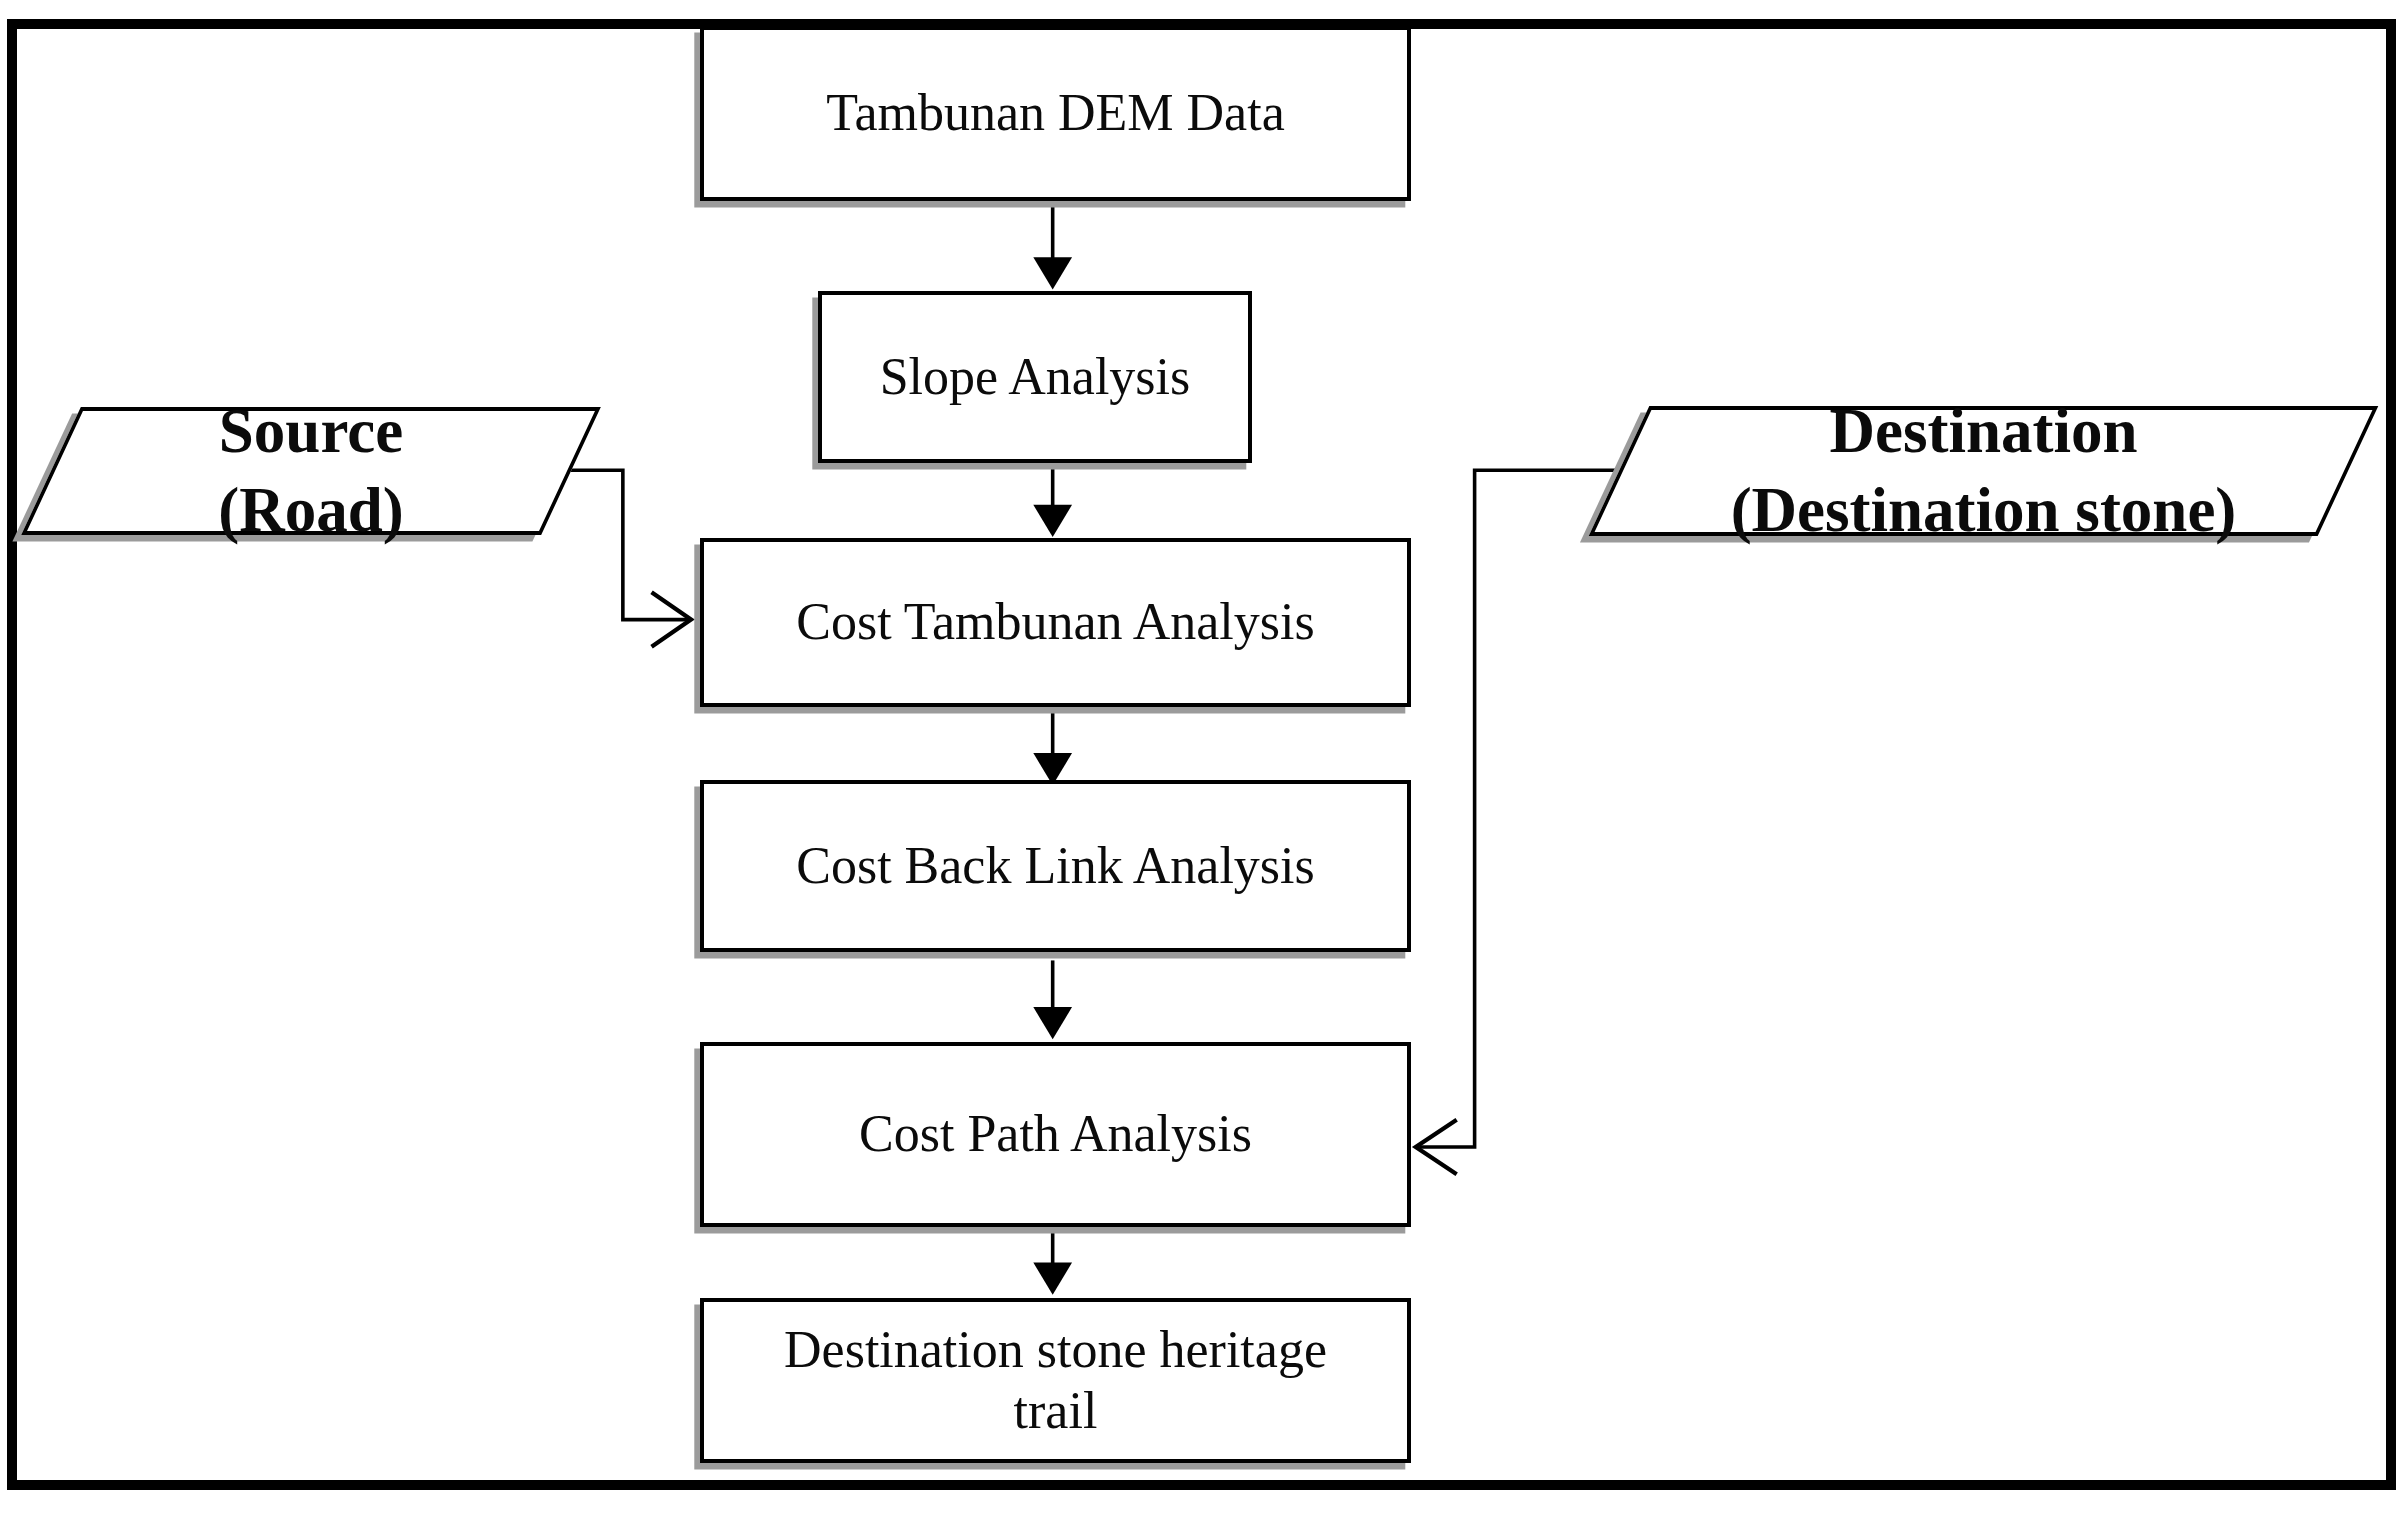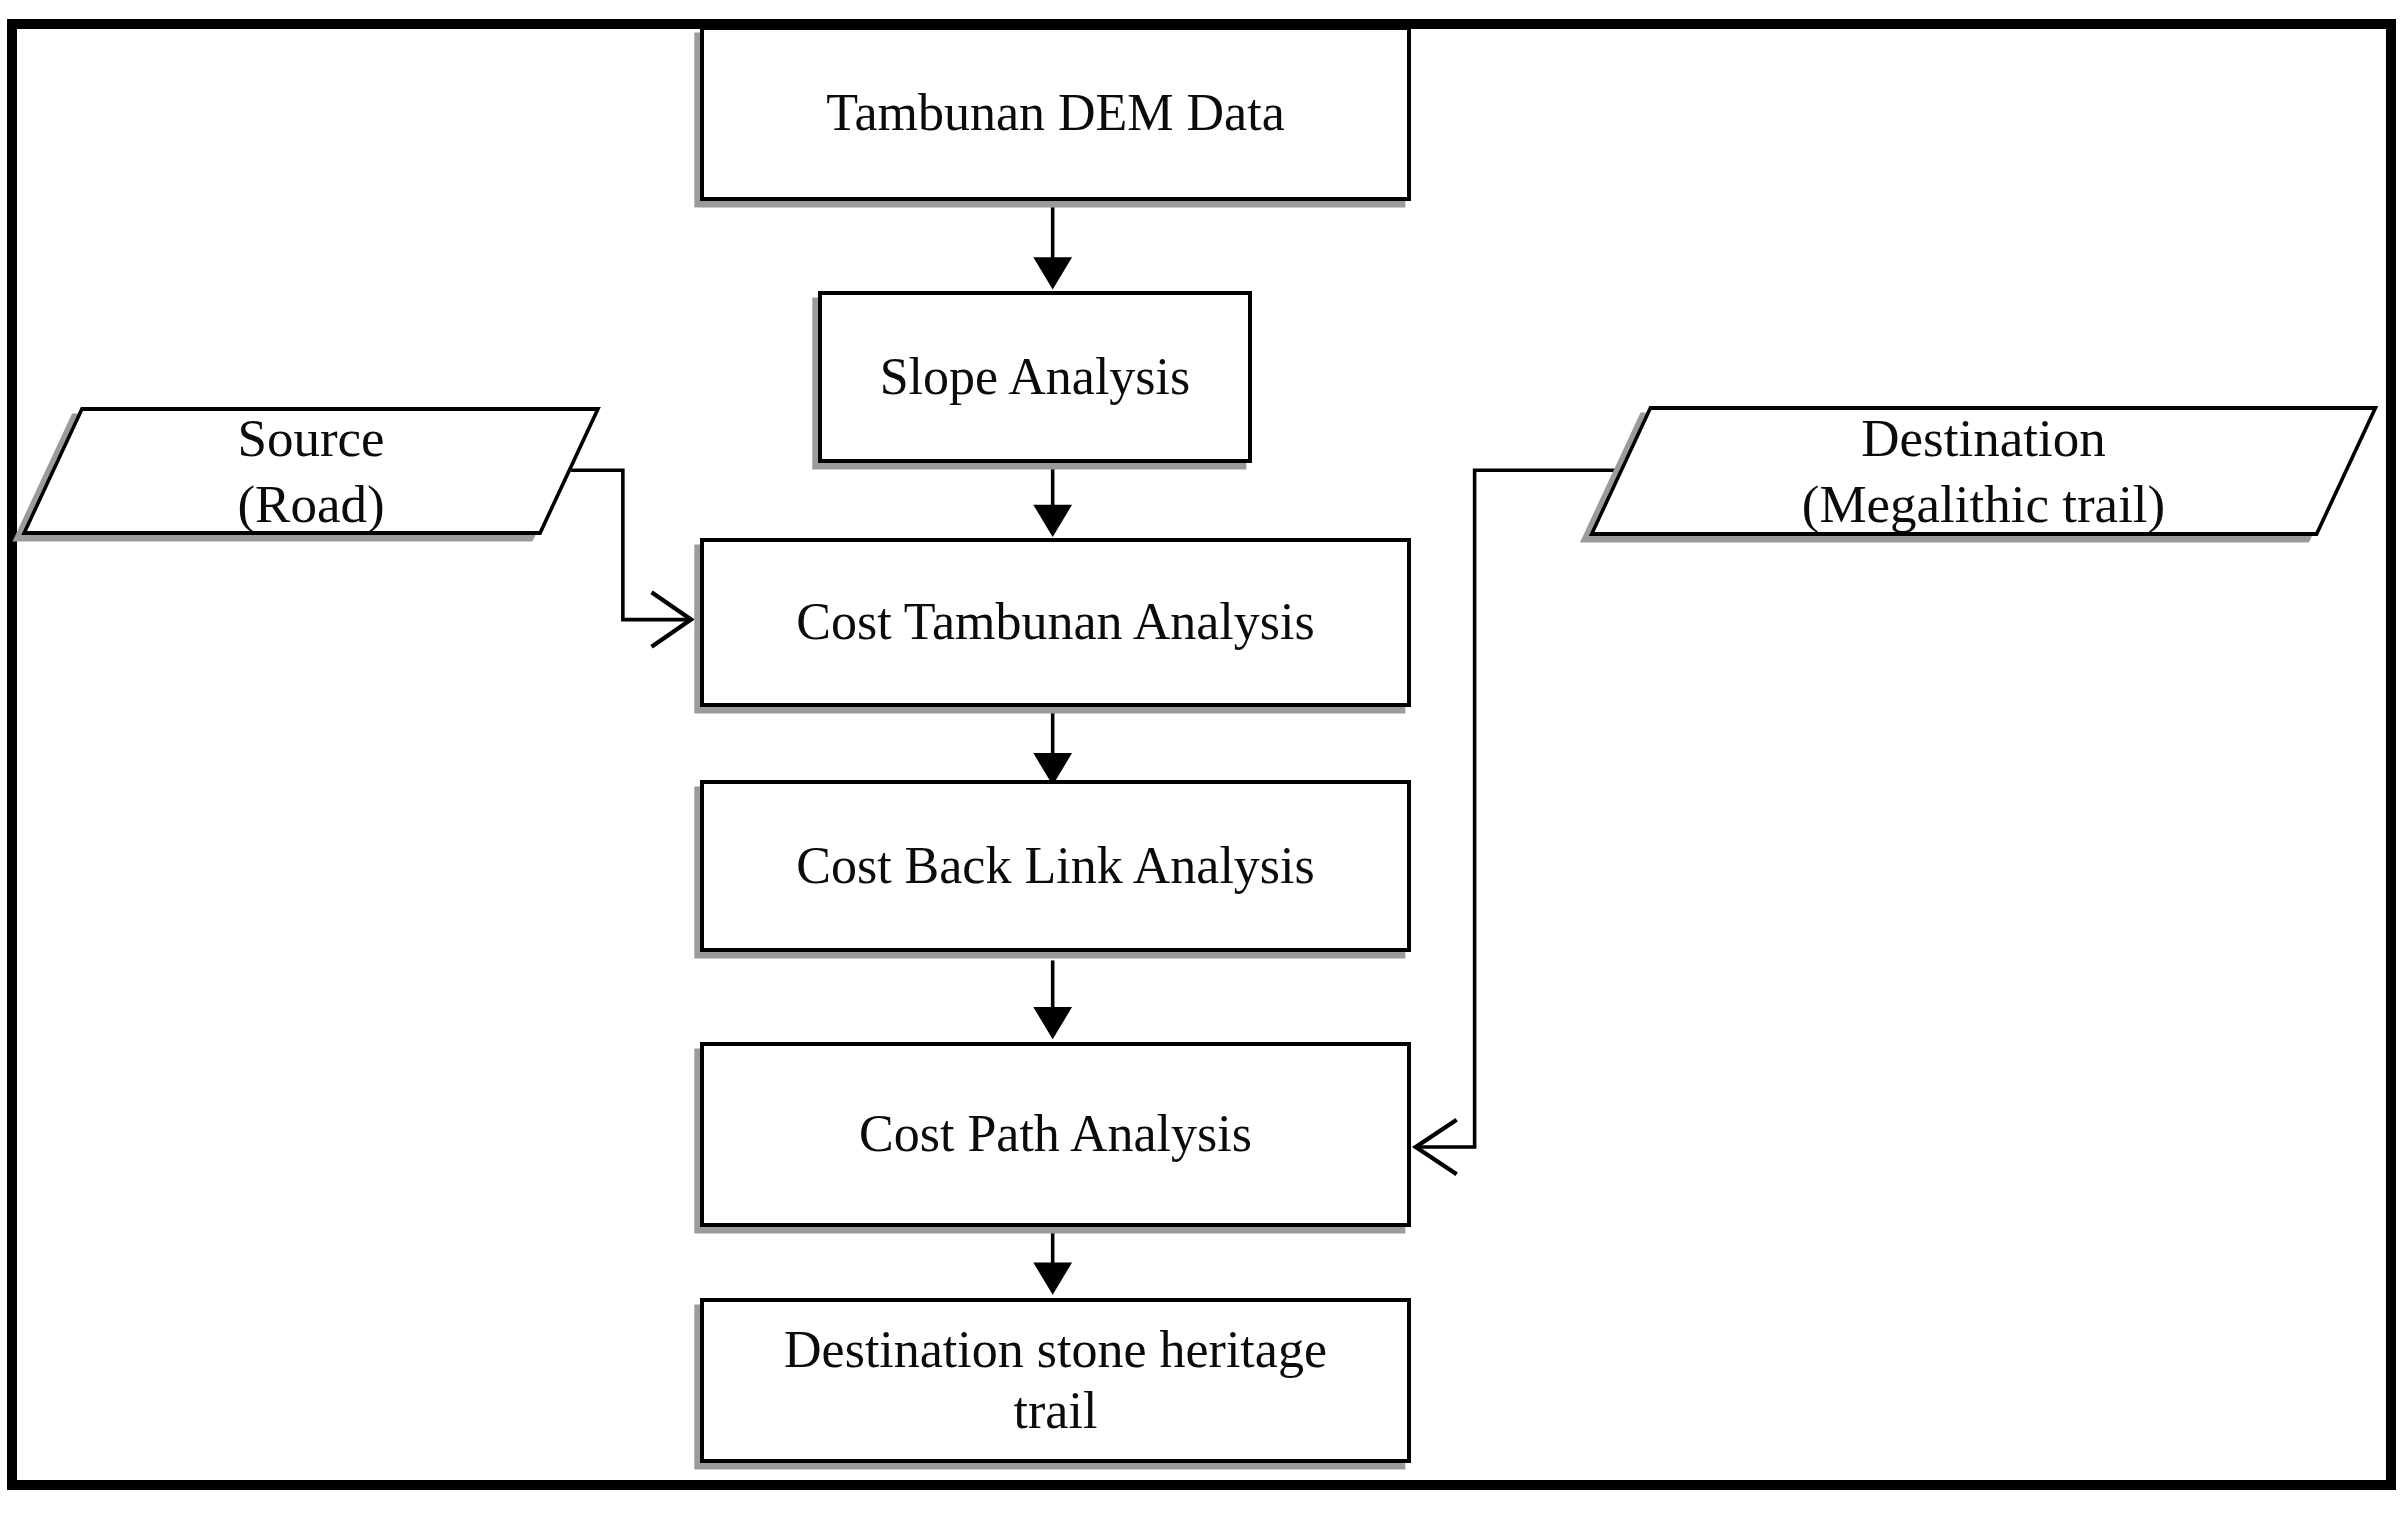--- a/index.html
+++ b/index.html
@@ -32,21 +32,21 @@
   .para-dest   { left: 1619px; top: 406px; width: 729px; height: 130px; }
   .para-shape {
     position: absolute; left: 0; top: 0; right: 0; bottom: 0;
     background: #ffffff; border: 4.3px solid #000000; box-sizing: border-box;
     transform: skewX(-25deg);
     box-shadow: -5.7px 6.5px 0 #9b9b9b;
   }
   .para-text {
     position: absolute; left: 0; top: 0; right: 0; bottom: 0;
     display: flex; flex-direction: column; align-items: center; justify-content: center;
-    font-size: 53px; line-height: 1.25; text-align: center;
+    font-size: 63px; line-height: 1.25; text-align: center; font-weight: bold;
   }
   svg line, svg polyline { stroke: #000000; stroke-width: 5; fill: none; }
   svg polygon { fill: #000000; stroke: none; }
   svg polyline.chevron { stroke-width: 6; }
 </style>
 </head>
 <body>
 
 <div class="frame"></div>
 
@@ -106,16 +106,16 @@
   <div class="para-text">
     <span>Source</span>
     <span>(Road)</span>
   </div>
 </div>
 
 <div class="para-wrap para-dest">
   <div class="para-shape"></div>
   <div class="para-text">
     <span>Destination</span>
-    <span>(Megalithic trail)</span>
+    <span>(Destination stone)</span>
   </div>
 </div>
 
 
 </body></html>

